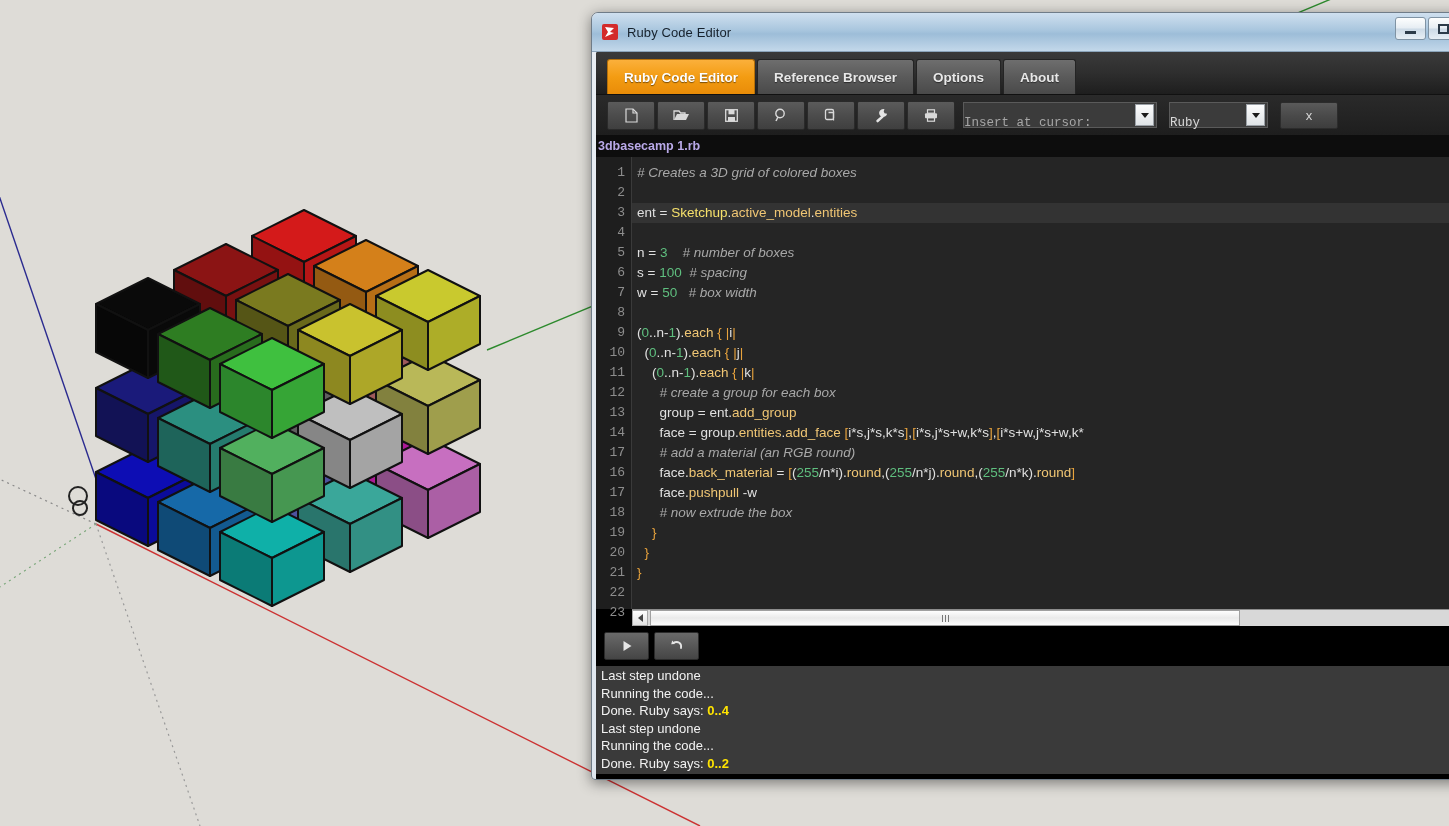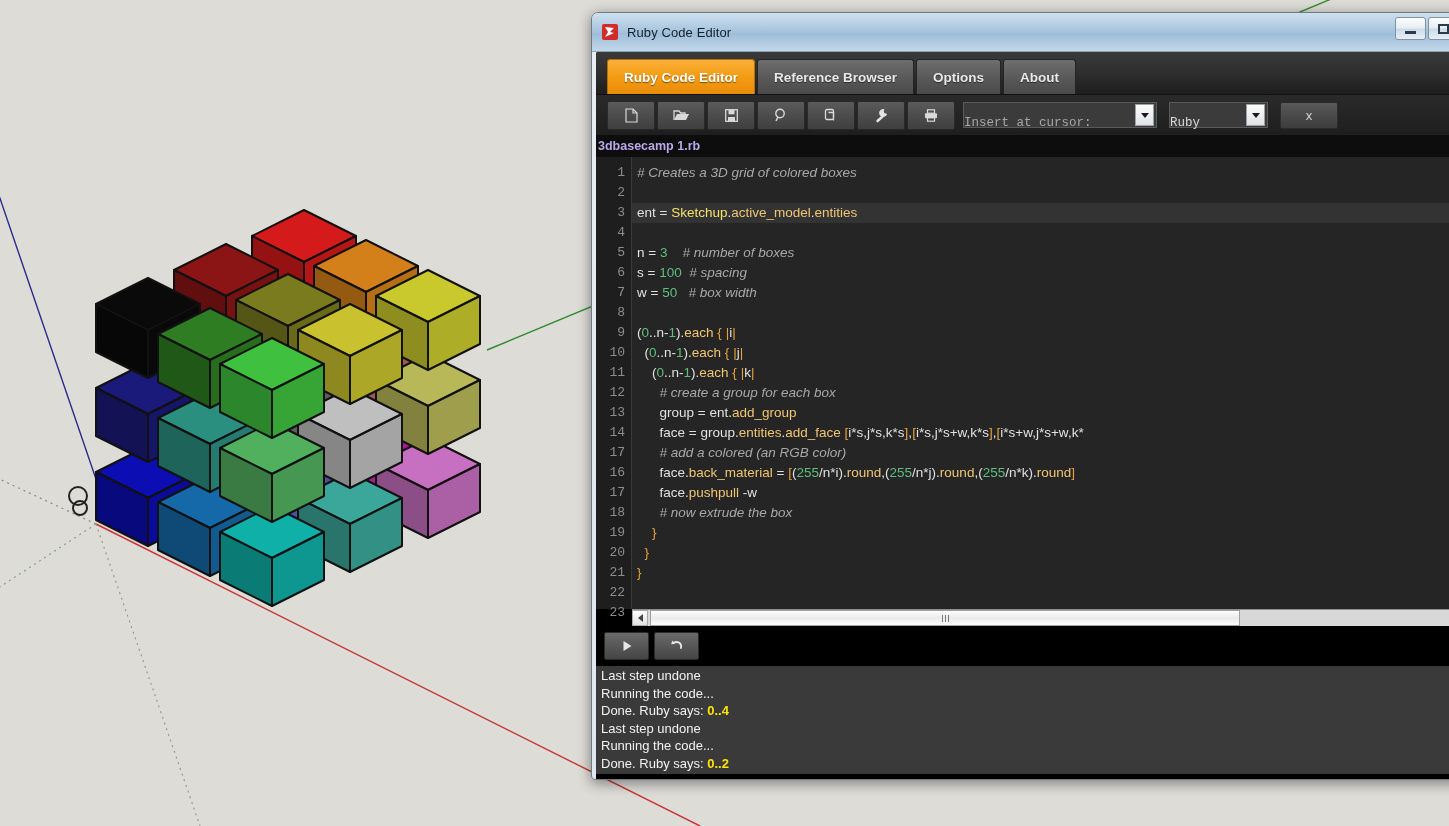--- a/index.html
+++ b/index.html
@@ -627,21 +627,21 @@
             <div class="cline">n = <span class="num">3</span>    <span class="cm"># number of boxes</span></div>
             <div class="cline">s = <span class="num">100</span>  <span class="cm"># spacing</span></div>
             <div class="cline">w = <span class="num">50</span>   <span class="cm"># box width</span></div>
             <div class="cline">&nbsp;</div>
             <div class="cline">(<span class="num">0</span>..n-<span class="num">1</span>).<span class="meth">each</span> <span class="orange">{</span> <span class="orange">|</span>i<span class="orange">|</span></div>
             <div class="cline">  (<span class="num">0</span>..n-<span class="num">1</span>).<span class="meth">each</span> <span class="orange">{</span> <span class="orange">|</span>j<span class="orange">|</span></div>
             <div class="cline">    (<span class="num">0</span>..n-<span class="num">1</span>).<span class="meth">each</span> <span class="orange">{</span> <span class="orange">|</span>k<span class="orange">|</span></div>
             <div class="cline"><span class="cm">      # create a group for each box</span></div>
             <div class="cline">      group = ent.<span class="meth">add_group</span></div>
             <div class="cline">      face = group.<span class="meth">entities</span>.<span class="meth">add_face</span> <span class="orange">[</span>i*s,j*s,k*s<span class="orange">]</span>,<span class="orange">[</span>i*s,j*s+w,k*s<span class="orange">]</span>,<span class="orange">[</span>i*s+w,j*s+w,k*</div>
-            <div class="cline"><span class="cm">      # add a colored (an RGB color)</span></div>
+            <div class="cline"><span class="cm">      # add a material (an RGB round)</span></div>
             <div class="cline">      face.<span class="meth">back_material</span> = <span class="orange">[</span>(<span class="num">255</span>/n*i).<span class="meth">round</span>,(<span class="num">255</span>/n*j).<span class="meth">round</span>,(<span class="num">255</span>/n*k).<span class="meth">round</span><span class="orange">]</span></div>
             <div class="cline">      face.<span class="meth">pushpull</span> -w</div>
             <div class="cline"><span class="cm">      # now extrude the box</span></div>
             <div class="cline">    <span class="orange">}</span></div>
             <div class="cline">  <span class="orange">}</span></div>
             <div class="cline"><span class="orange">}</span></div>
             <div class="cline">&nbsp;</div>
           </div>
         <div class="vscroll">
           <div class="arrow-btn">

